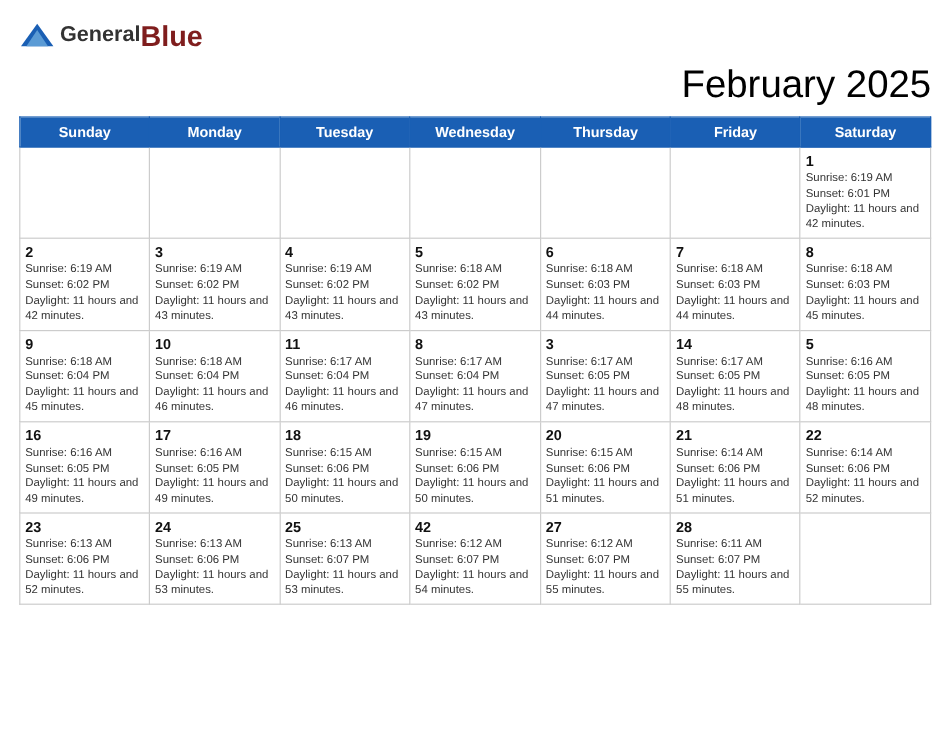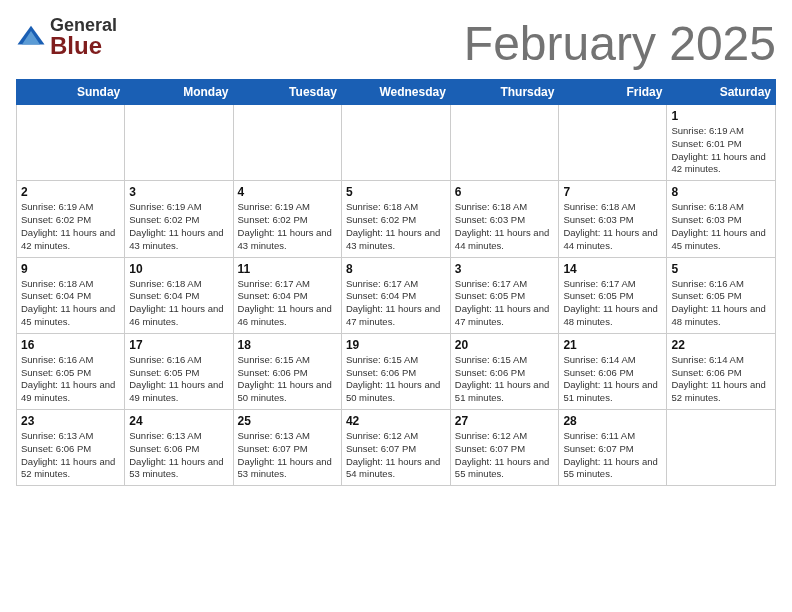--- a/index.html
+++ b/index.html
@@ -16,61 +16,62 @@
       align-items: flex-start;
       margin-bottom: 8px;
     }
     .logo {
       display: flex;
       align-items: center;
       gap: 4px;
     }
     .logo-text {
       display: flex;
-      flex-direction: column;
+      flex-direction: row;
       line-height: 1;
     }
     .logo-general {
       font-size: 18px;
       font-weight: bold;
       color: #333;
     }
     .logo-blue {
       font-size: 24px;
       font-weight: bold;
       color: #7f1d1d;
     }
     .logo-icon {
       width: 30px;
       height: 30px;
     }
     .title-block {
       text-align: right;
     }
     .month-title {
-      font-size: 48px;
+      font-size: 32px;
       font-weight: normal;
-      color: #737373;
+      color: #000000;
+      margin-top: 36px;
     }
     .location {
       font-size: 14px;
       color: #444;
     }
     .calendar {
       width: 100%;
       border-collapse: collapse;
       border: 1px solid #ccc;
     }
     .calendar th {
       background: #1a5fb4;
       color: #fff;
       font-size: 12px;
       font-weight: bold;
       padding: 5px 4px;
-      text-align: right;
+      text-align: center;
       border: 1px solid #1a5fb4;
     }
     .calendar td {
       border: 1px solid #ccc;
       vertical-align: top;
       padding: 4px 4px 4px 4px;
       width: 110px;
       min-height: 80px;
       font-size: 10px;
       color: #333;

